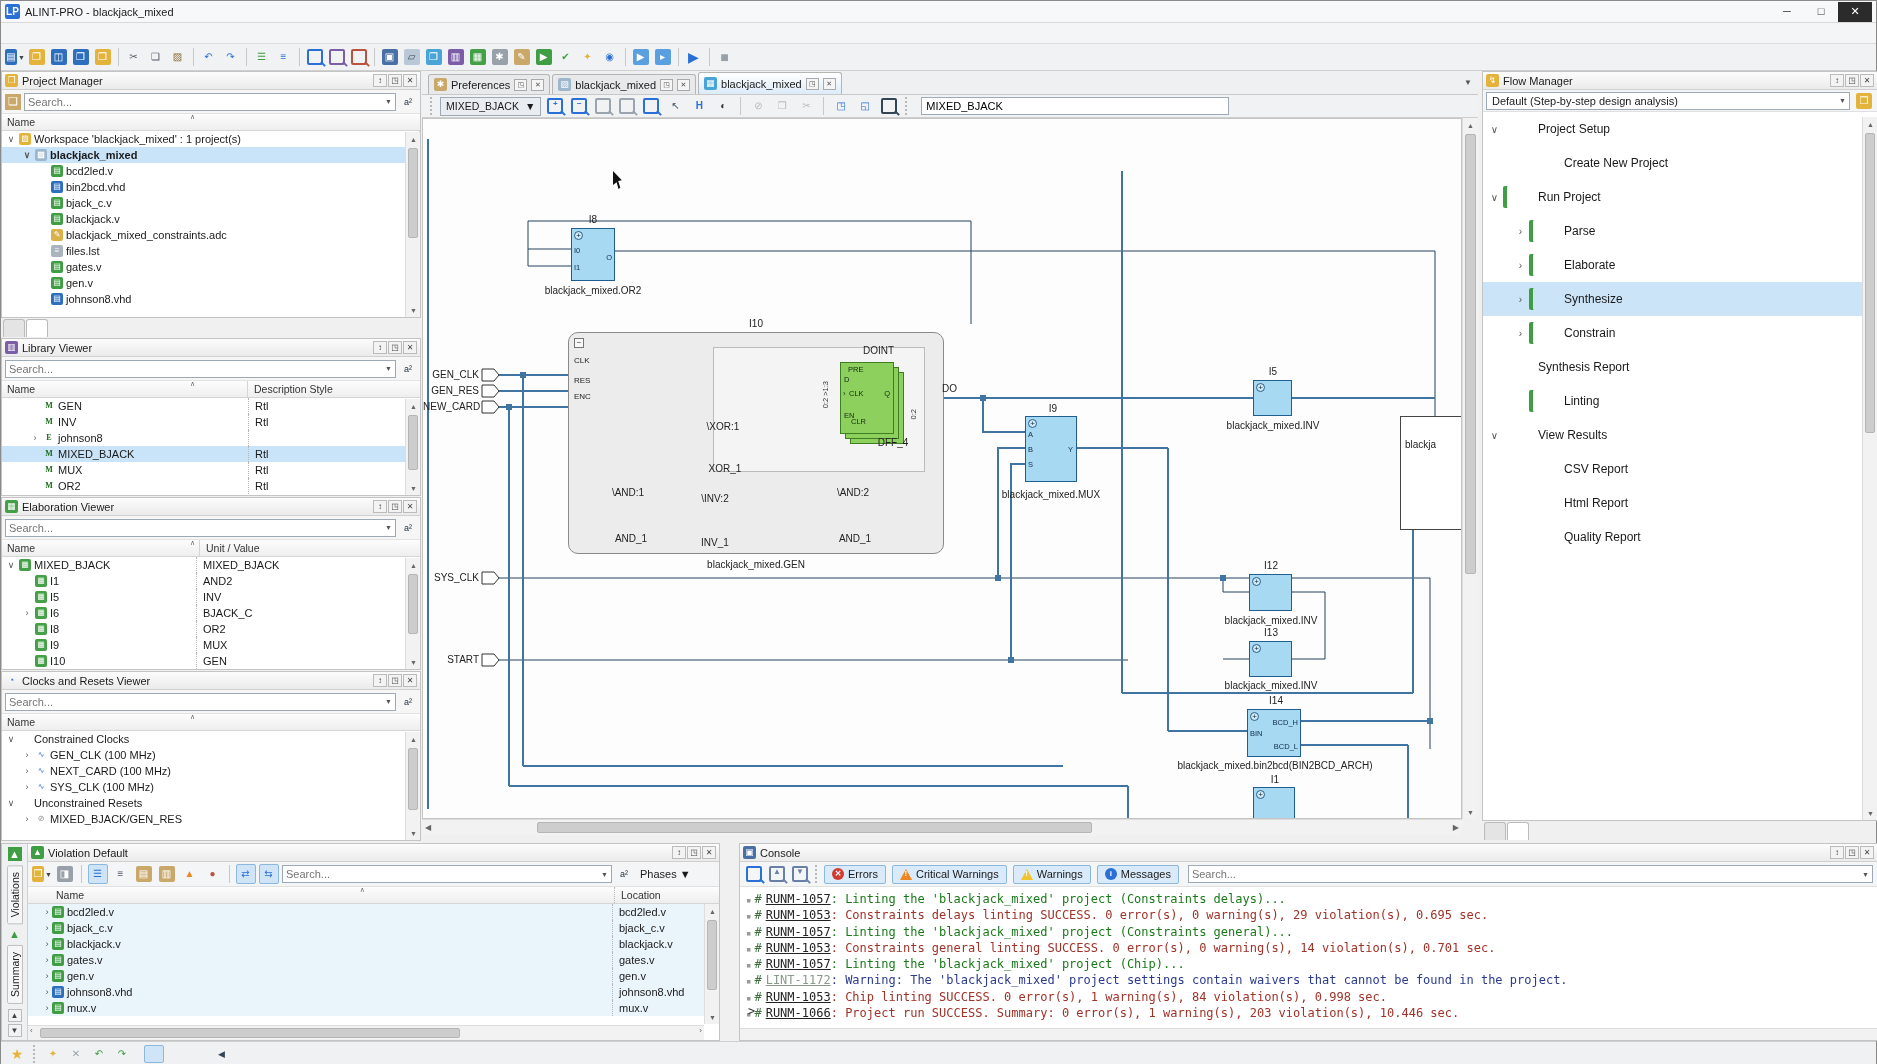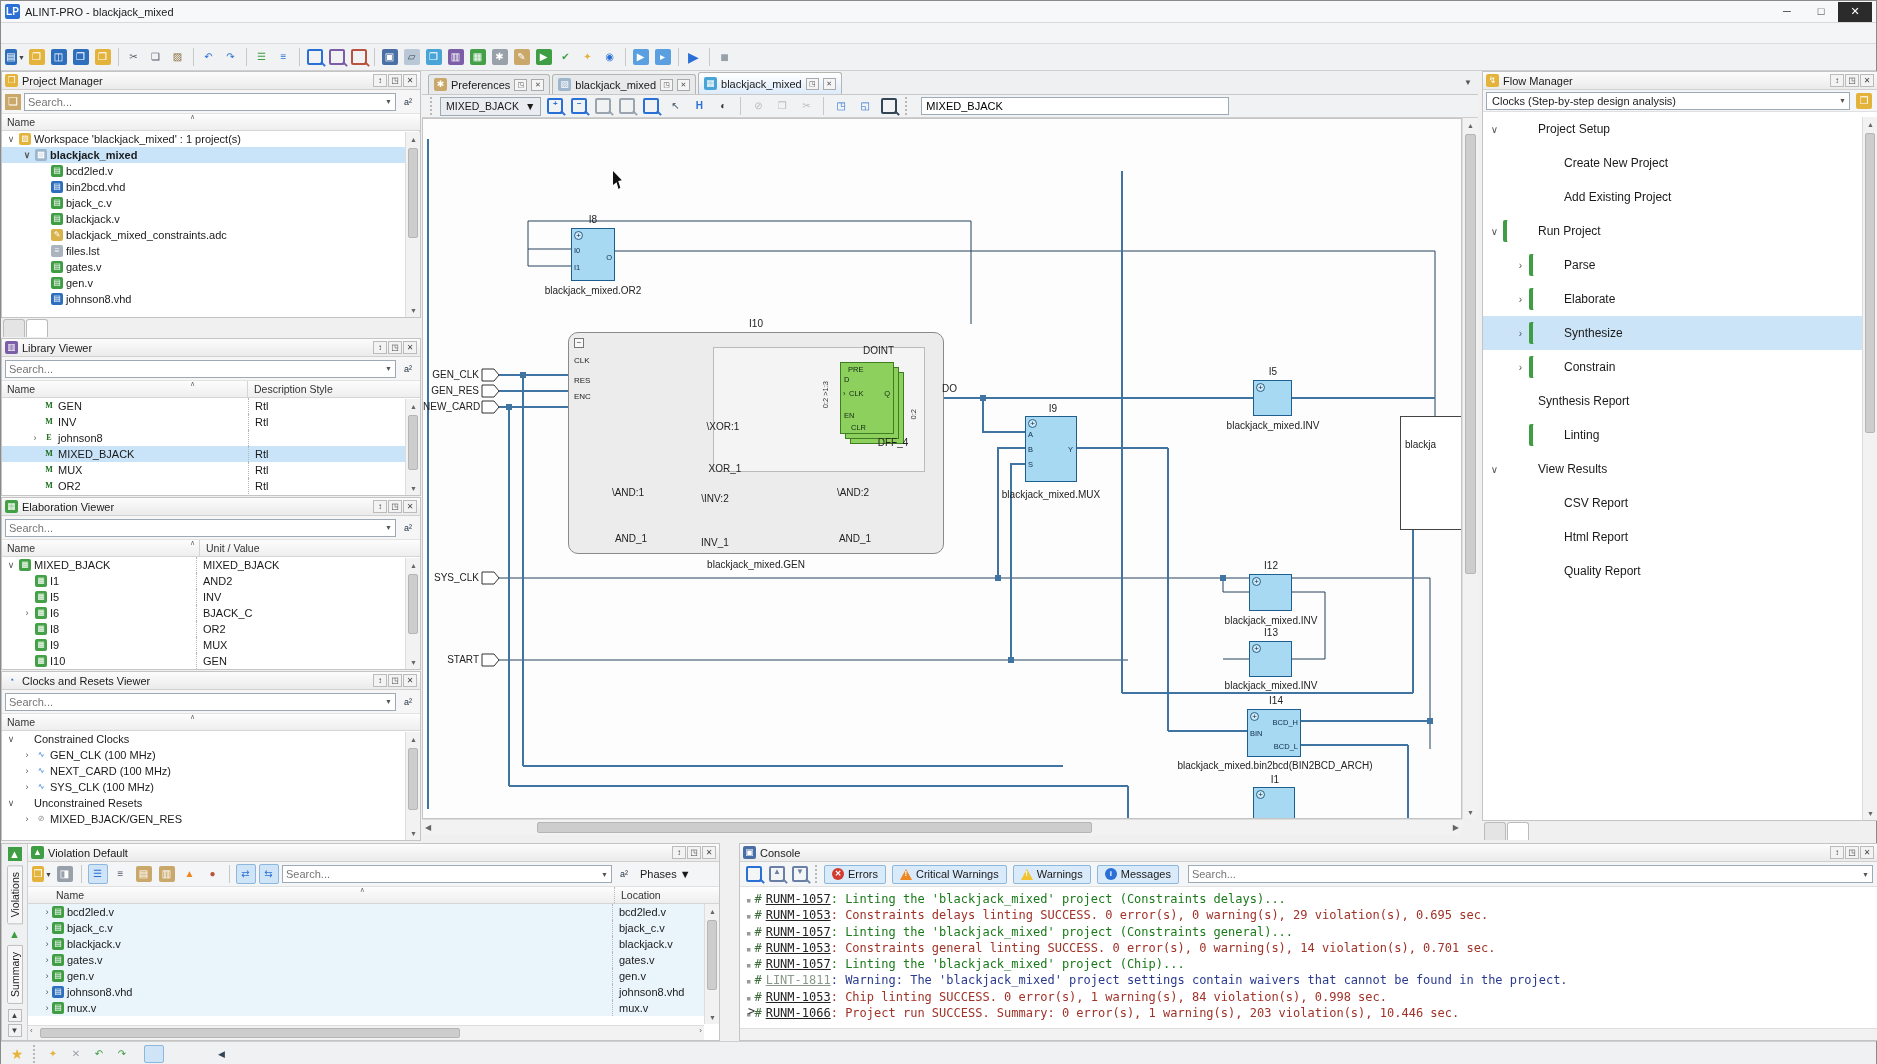--- a/index.html
+++ b/index.html
@@ -774,21 +774,21 @@
         <div class="cline c-green">
           <span class="bul">▪</span><span class="hash">#</span><span class="mid">RUNM-1057</span><span>: Linting the 'blackjack_mixed' project (Constraints general)...</span>
         </div>
         <div class="cline c-red">
           <span class="bul">▪</span><span class="hash">#</span><span class="mid">RUNM-1053</span><span>: Constraints general linting SUCCESS. 0 error(s), 0 warning(s), 14 violation(s), 0.701 sec.</span>
         </div>
         <div class="cline c-green">
           <span class="bul">▪</span><span class="hash">#</span><span class="mid">RUNM-1057</span><span>: Linting the 'blackjack_mixed' project (Chip)...</span>
         </div>
         <div class="cline c-navy">
-          <span class="bul">▪</span><span class="hash">#</span><span class="mid id-grey">LINT-1811</span><span>: Warning: The 'blackjack_mixed' project settings contain waivers that cannot be found in the project.</span>
+          <span class="bul">▪</span><span class="hash">#</span><span class="mid id-grey">LINT-1172</span><span>: Warning: The 'blackjack_mixed' project settings contain waivers that cannot be found in the project.</span>
         </div>
         <div class="cline c-red">
           <span class="bul">▪</span><span class="hash">#</span><span class="mid">RUNM-1053</span><span>: Chip linting SUCCESS. 0 error(s), 1 warning(s), 84 violation(s), 0.998 sec.</span>
         </div>
         <div class="cline c-red">
           <span class="bul">▪</span><span class="hash">#</span><span class="mid">RUNM-1066</span><span>: Project run SUCCESS. Summary: 0 error(s), 1 warning(s), 203 violation(s), 10.446 sec.</span>
         </div>
       </div>
     <div class="prompt" style="left:8px;bottom:22px">&gt;</div>
     <div class="hscroll" style="right:0;height:12px"></div>
@@ -978,21 +978,21 @@
     <div class="innerbox" style="left:290px;top:228px;width:212px;height:125px"></div>
 
     <div class="dffl" style="left:427px;top:253px;width:54px;height:72px"></div>
     <div class="dffl" style="left:422px;top:248px;width:54px;height:72px"></div>
     <div class="dffl" style="left:417px;top:243px;width:54px;height:72px">
       <span class="pin" style="left:7px;top:2px">PRE</span>
       <span class="pin" style="left:3px;top:12px">D</span>
       <span class="pin" style="left:8px;top:26px">CLK</span>
       <span class="pin" style="left:2px;top:26px">›</span>
       <span class="pin" style="left:3px;top:48px">EN</span>
-      <span class="pin" style="left:10px;top:60px">CLR</span>
+      <span class="pin" style="left:10px;top:54px">CLR</span>
       <span class="pin" style="right:3px;top:26px">Q</span>
     </div>
     <span class="buslbl" style="left:398px;top:262px">0:2 &gt;1:3</span>
     <span class="buslbl" style="left:486px;top:290px">0:2</span>
 
     <div class="blk" style="left:148px;top:109px;width:44px;height:53px">
       <span class="plusbox">+</span>
       <span class="pinb" style="left:2px;top:17px">I0</span>
       <span class="pinb" style="left:2px;top:34px">I1</span>
       <span class="pinb" style="right:2px;top:24px">O</span>
@@ -1087,44 +1087,39 @@
       <span class="icon" style="background: rgb(227, 179, 60); color: rgb(255, 255, 255);">↯</span>
       <span>Flow Manager</span>
       <span class="pbtns">
           <span class="pbtn">↕</span>
           <span class="pbtn">◳</span>
           <span class="pbtn">✕</span>
         </span>
     </div>
     <div class="preset">
       <span class="combo">
-          <span style="flex:1;padding-left:2px">Clocks (Step-by-step design analysis)</span>
+          <span style="flex:1;padding-left:2px">Default (Step-by-step design analysis)</span>
           <span class="carr">▼</span>
         </span>
       <span class="tbtn">
           <span class="icon" style="background: rgb(227, 179, 60); color: rgb(255, 255, 255);">❐</span>
         </span>
     </div>
     <div class="rows" style="height:690px;margin-right:15px">
 
     <div class="frow" style="--lvl: 0;">
           <span class="fexp">∨</span>
           <span class="icon ficon"></span>
           <span class="flabel">Project Setup</span>
         </div>
         <div class="frow" style="--lvl: 1;">
           <span class="fexp"></span>
           <span class="icon ficon"></span>
           <span class="flabel">Create New Project</span>
         </div>
-        <div class="frow" style="--lvl: 1;">
-          <span class="fexp"></span>
-          <span class="icon ficon"></span>
-          <span class="flabel">Add Existing Project</span>
-        </div>
         <div class="frow bar" style="--lvl: 0;">
           <span class="fexp">∨</span>
           <span class="icon ficon"></span>
           <span class="flabel">Run Project</span>
         </div>
         <div class="frow bar" style="--lvl: 1;">
           <span class="fexp">›</span>
           <span class="icon ficon"></span>
           <span class="flabel">Parse</span>
         </div>

